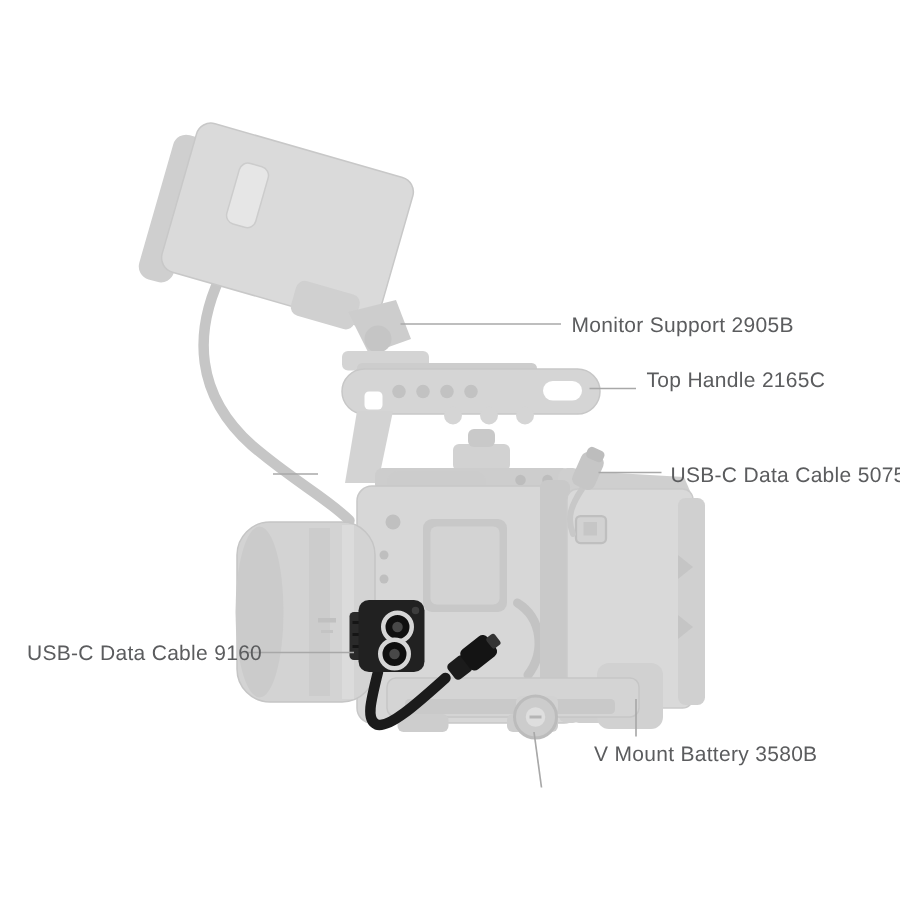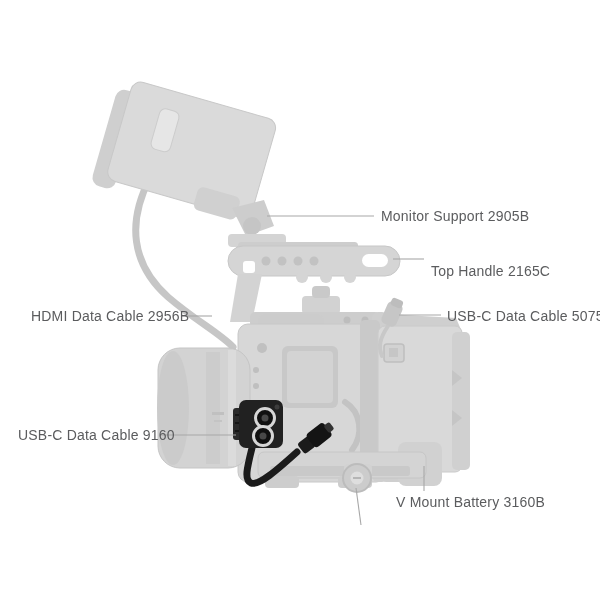--- a/index.html
+++ b/index.html
@@ -160,24 +160,23 @@
       <line x1="399" y1="301" x2="441" y2="301"></line>
       <line x1="182" y1="302" x2="212" y2="302"></line>
       <line x1="160" y1="421" x2="236" y2="421"></line>
       <line x1="424" y1="452" x2="424" y2="477"></line>
       <line x1="356" y1="474" x2="361" y2="511"></line>
     </g>
   </svg>
 
   <div class="callout" style="left:381px;top:195px;">Monitor Support 2905B</div>
 
-  <div class="callout" style="left:431px;top:250px;text-align:right;">Top Handle 2165C</div>
+  <div class="callout" style="left:431px;top:232px;text-align:right;">Top Handle 2165C</div>
 
   <div class="callout" style="left:447px;top:295px;">USB-C Data Cable 5075</div>
 
-  <div class="callout" style="left:31px;top:295px;">HDMI Data Cable 2956B</div>
 
   <div class="callout" style="left:18px;top:414px;">USB-C Data Cable 9160</div>
 
-  <div class="callout" style="left:396px;top:481px;">V Mount Battery 3160B</div>
+  <div class="callout" style="left:396px;top:481px;">V Mount Battery 3580B</div>
 
 
 </div>
 
 </body></html>

